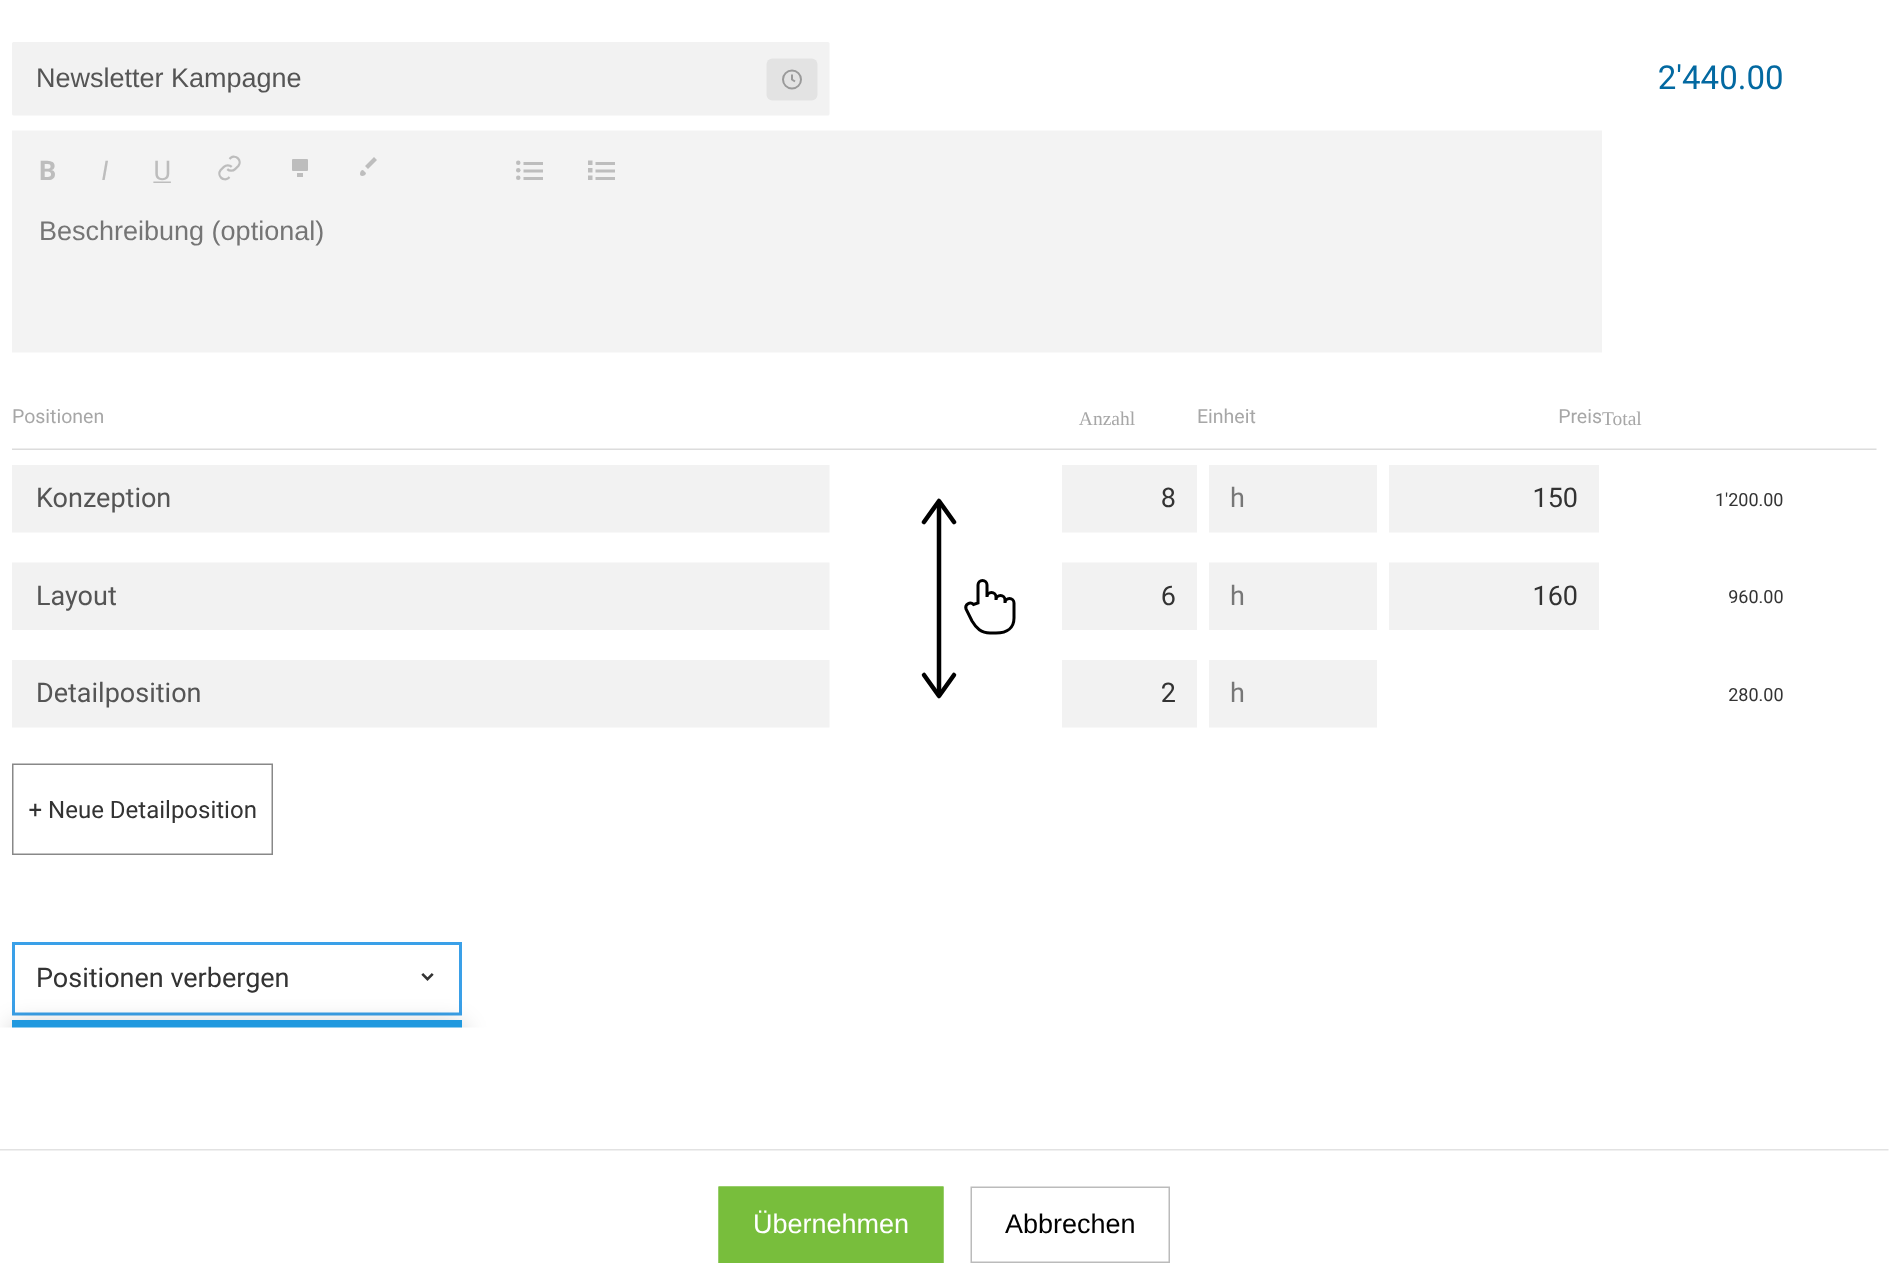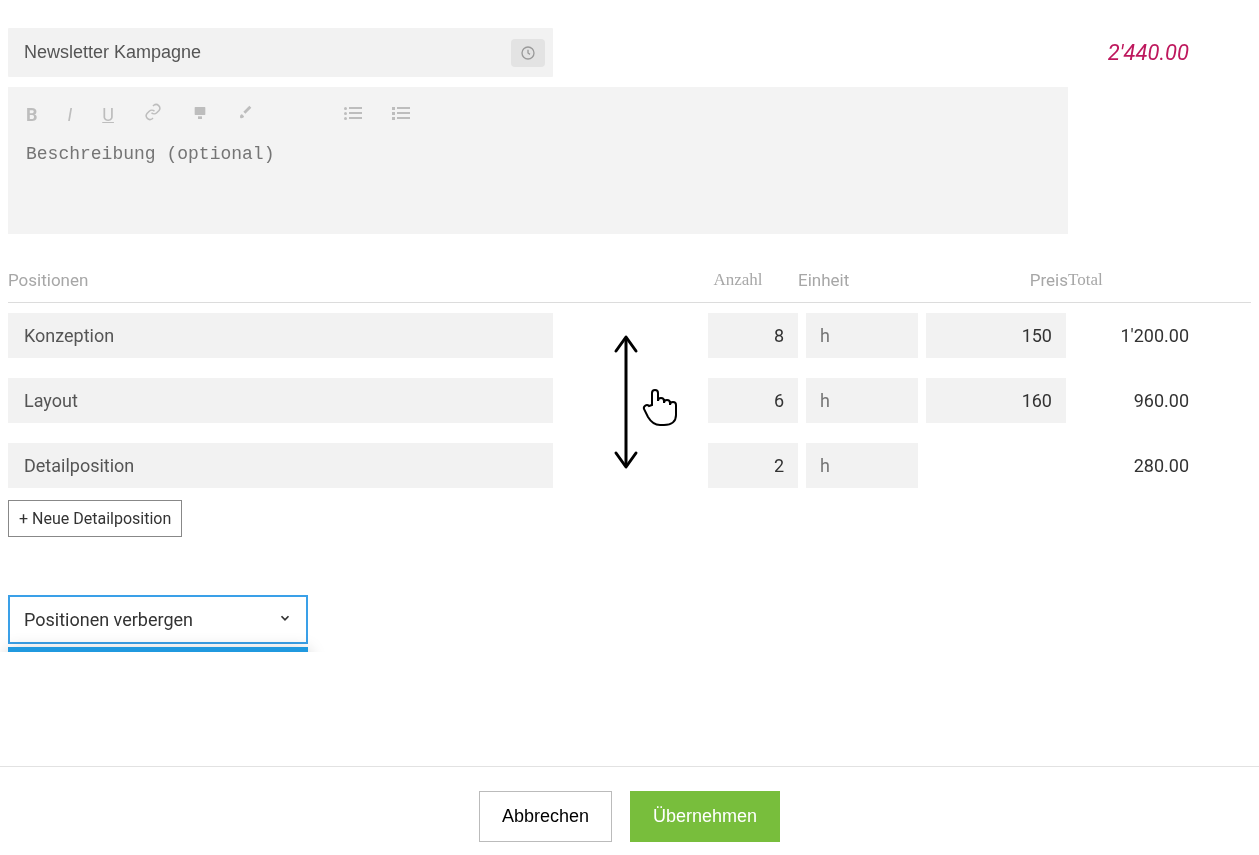--- a/index.html
+++ b/index.html
@@ -34,23 +34,22 @@
     background: #e3e3e3;
     border-radius: 4px;
     display: flex; align-items: center; justify-content: center;
     margin-right: 8px;
     cursor: pointer;
   }
   .clock-btn svg { stroke: #9a9a9a; }
   .big-total {
     margin-left: auto;
     font-size: 22px;
-    color: #be185d;
+    color: #0369a1;
     padding-right: 62px;
-    font-style: italic;
   }
 
   
   .editor {
     width: 1060px;
     background: #f3f3f3;
     padding: 10px 18px 70px 18px;
     margin-bottom: 32px;
   }
   .toolbar { display: flex; gap: 30px; align-items: center; padding: 6px 0 18px 0; }
@@ -58,30 +57,29 @@
   .tb-bullets { display:inline-block; width:18px; }
   .tb-bullets .row { display:flex; align-items:center; gap:2px; margin-bottom:2px; }
   .tb-bullets .dot { width:3px; height:3px; background:#bdbdbd; border-radius:50%; }
   .tb-bullets .line { height:2px; flex:1; background:#bdbdbd; }
   .desc-input {
     width: 100%;
     border: none; background: transparent;
     font-size: 18px;
     color: #737373;
     outline: none;
-    font-family: Liberation Mono, monospace;
   }
 
   
   .pos-header {
     display: flex;
     padding: 4px 0 12px 0;
     border-bottom: 1px solid #dcdcdc;
     color: #a7a7a7;
-    font-size: 17px;
+    font-size: 13px;
   }
   .col-name { width: 700px; }
   .col-qty  { width: 90px; text-align: center; padding-right: 30px; font-family: Liberation Serif, serif;}
   .col-unit { width: 120px; text-align: left; }
   .col-price{ width: 150px; text-align: right; }
   .col-total{ flex: 1; text-align: left; padding-right: 62px; font-family: Liberation Serif, serif; }
 
   .pos-body { position: relative; }
   .pos-row {
     display: flex;
@@ -116,36 +114,36 @@
     width: 140px;
     background: #f2f2f2;
     padding: 12px 14px;
     text-align: right;
     font-size: 18px;
   }
   .pos-row .total-cell {
     flex: 1;
     text-align: right;
     padding-right: 62px;
-    font-size: 18px;
+    font-size: 12px;
   }
 
   
   .reorder-overlay {
     position: absolute;
     left: 588px;
     top: 24px;
     pointer-events: none;
   }
 
   .add-pos {
-    margin-top: 2px;
+    margin-top: 14px;
     display: inline-block;
     border: 1px solid #888;
-    padding: 8px 10px;
+    padding: 20px 10px;
     font-size: 16px;
     cursor: pointer;
     background: #fff;
   }
 
   
   .dropdown-area { margin-top: 58px; position: relative; width: 300px; }
   .dd-select {
     width: 300px;
     border: 2px solid #3aa0e8;
@@ -353,18 +351,18 @@
     <svg width="40" height="44" viewBox="0 0 40 44">
       <g stroke="#000" stroke-width="2" fill="#fff">
         <path d="M12 20 V6 a3 3 0 0 1 6 0 V16 a3 3 0 0 1 6 0 V18 a3 3 0 0 1 6 0 V20 a3 3 0 0 1 6 0 V30 c0 7 -5 12 -13 12 h-5 c-6 0 -10 -3 -13 -9 l-4 -8 a3 3 0 0 1 5 -3 z"></path>
       </g>
     </svg>
   </div>
 </div>
 
 
 <div class="footer">
+  <button class="btn primary">Übernehmen</button>
   <button class="btn">Abbrechen</button>
-  <button class="btn primary">Übernehmen</button>
 </div>
 
 
 
 
 </body></html>

